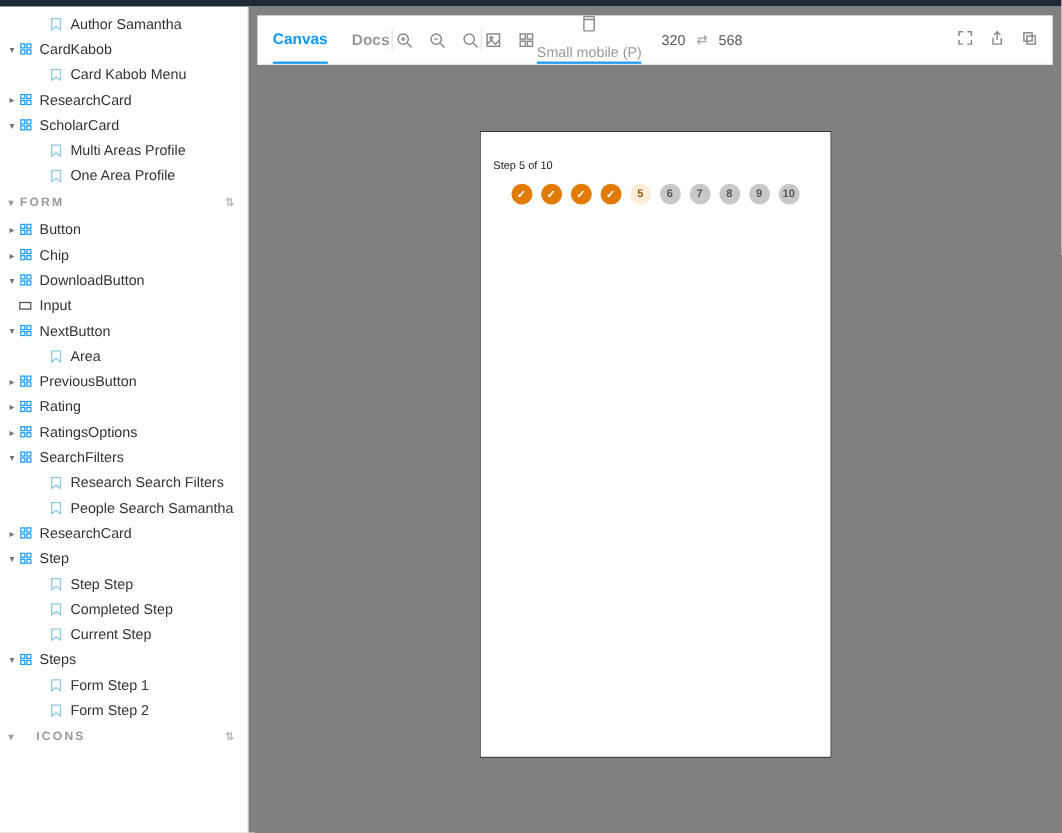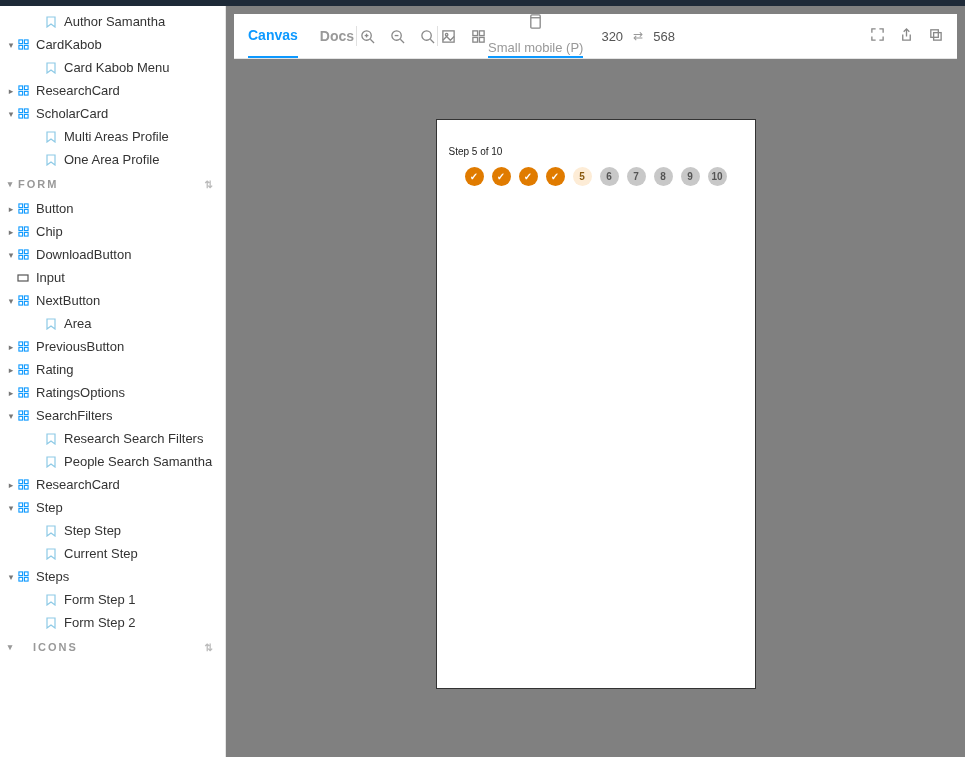--- a/index.html
+++ b/index.html
@@ -474,20 +474,29 @@
         <span>Step</span>
       </div>
       <div class="tree-item indent-2">
         <span class="caret"></span>
         <span class="icon-bookmark">
           <svg width="10" height="12" viewBox="0 0 10 12">
             <path d="M1 1 H9 V11 L5 8 L1 11 Z" fill="none" stroke="currentColor" stroke-width="1.2"></path>
           </svg>
         </span>
         <span>Step Step</span>
+      </div>
+      <div class="tree-item indent-2">
+        <span class="caret"></span>
+        <span class="icon-bookmark">
+          <svg width="10" height="12" viewBox="0 0 10 12">
+            <path d="M1 1 H9 V11 L5 8 L1 11 Z" fill="none" stroke="currentColor" stroke-width="1.2"></path>
+          </svg>
+        </span>
+        <span>Completed Step</span>
       </div>
       <div class="tree-item indent-2">
         <span class="caret"></span>
         <span class="icon-bookmark">
           <svg width="10" height="12" viewBox="0 0 10 12">
             <path d="M1 1 H9 V11 L5 8 L1 11 Z" fill="none" stroke="currentColor" stroke-width="1.2"></path>
           </svg>
         </span>
         <span>Current Step</span>
       </div>

